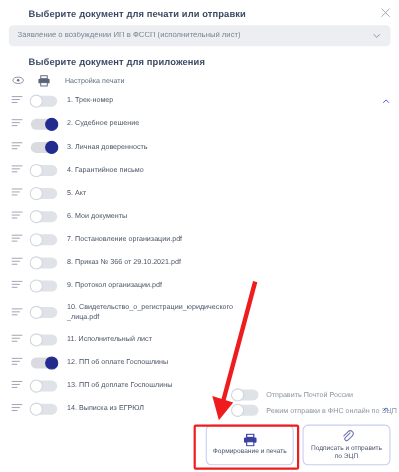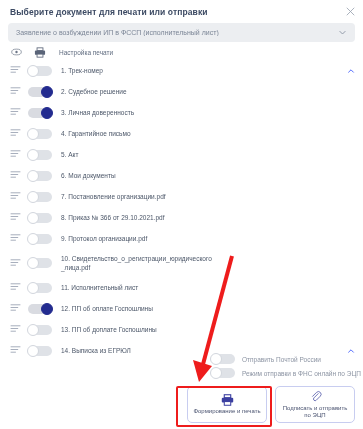--- a/index.html
+++ b/index.html
@@ -36,21 +36,21 @@
     color: #9aa3b0;
     cursor: pointer;
     user-select: none;
   }
 
   
   .section-title {
     font-size: 8.5px;
     font-weight: bold;
     color: #3c4a63;
-    padding: 7px 10px 0 10px;
+    padding: 7px 10px 0 26px;
     letter-spacing: 0.1px;
   }
   .section-title.second {
     padding-top: 9px;
     padding-bottom: 2px;
   }
 
   
   .select-wrap {
     margin: 6px 8px 0 8px;
@@ -267,20 +267,21 @@
 
   <div class="select-wrap">
     <span class="select-value">Заявление о возбуждении ИП в ФССП (исполнительный лист)</span>
     <span class="chev">
       <svg width="9" height="9" viewBox="0 0 12 12">
           <path d="M2.5 4.5 L6 8 L9.5 4.5" stroke="#8a93a3" stroke-width="1.2" fill="none" stroke-linecap="round" stroke-linejoin="round"></path>
         </svg>
     </span>
   </div>
 
+  <div class="section-title second">Выберите документ для приложения</div>
 
   <div class="col-head">
     <span class="ic ic-eye">
       <svg width="11" height="8" viewBox="0 0 16 10">
           <ellipse cx="8" cy="5" rx="7" ry="4.2" fill="none" stroke="#6b7486" stroke-width="1"></ellipse>
           <circle cx="8" cy="5" r="1.7" fill="#6b7486"></circle>
         </svg>
     </span>
     <span class="ic ic-print-head">
       <svg width="12" height="11" viewBox="0 0 14 13">

